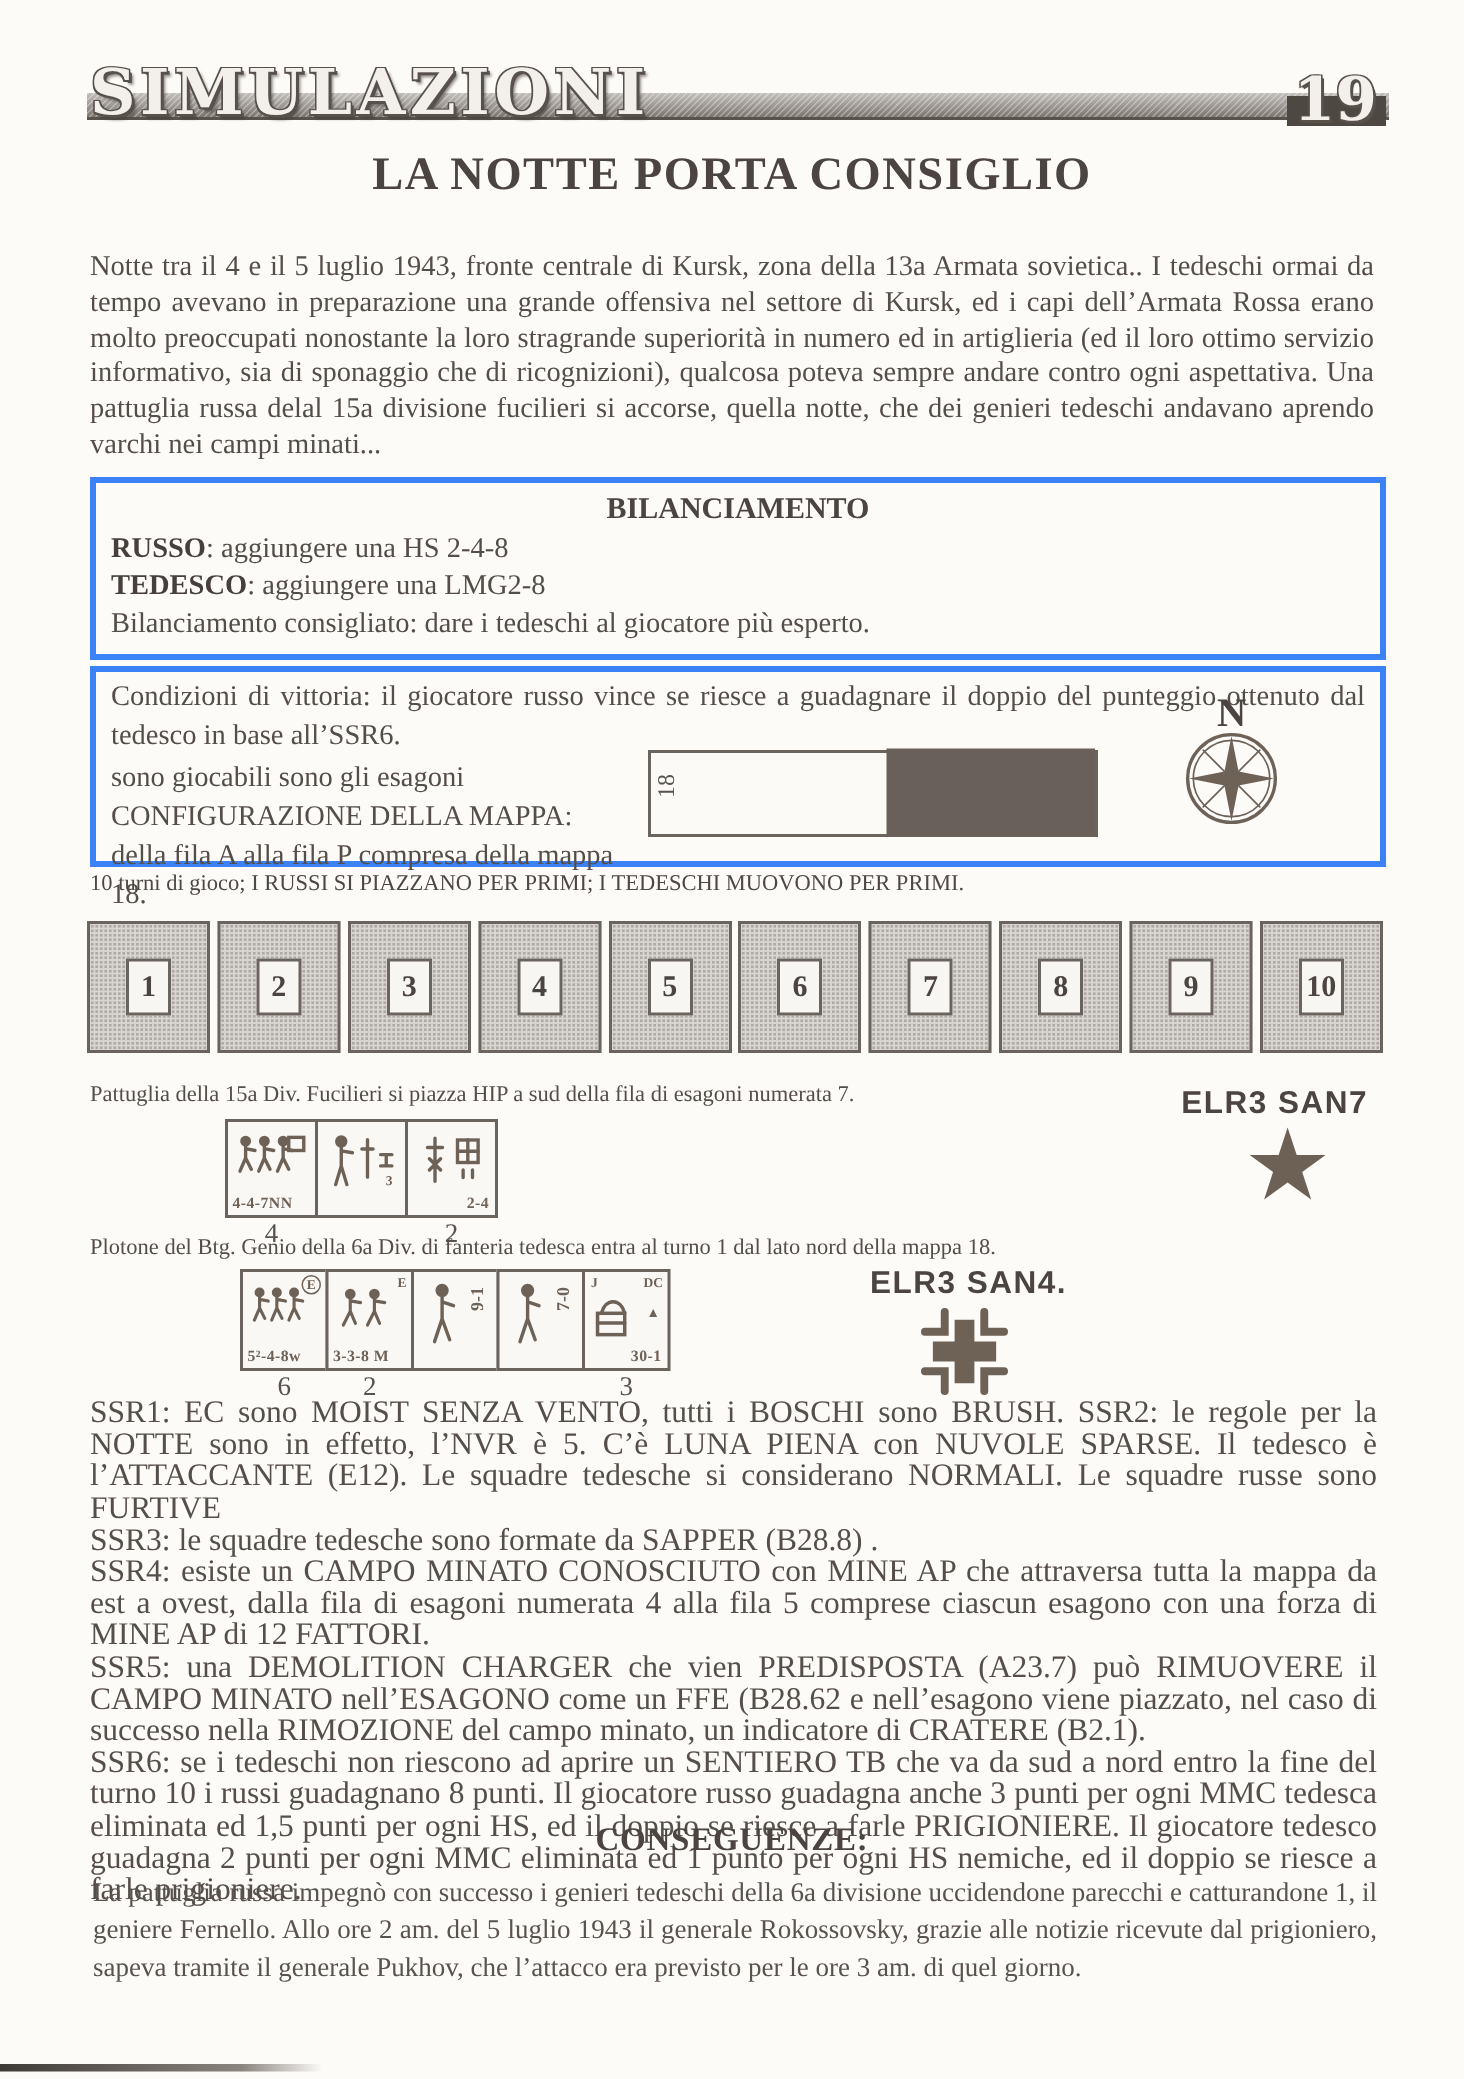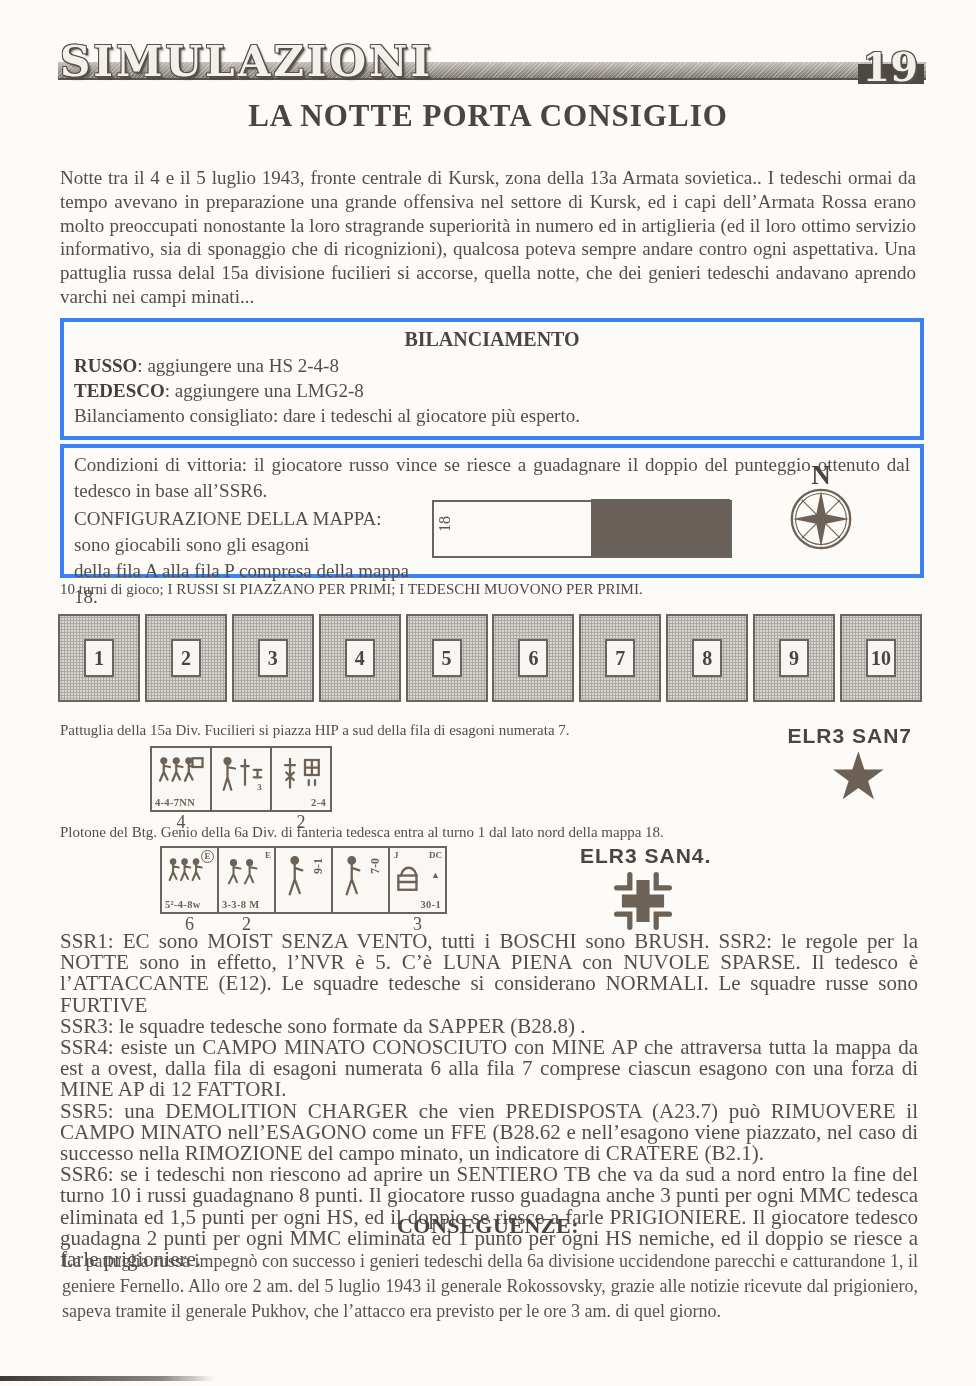--- a/index.html
+++ b/index.html
@@ -125,22 +125,22 @@
   <div class="rule-box box1">
     <div class="box-title">BILANCIAMENTO</div>
     <div class="box-line"><b>RUSSO</b><span>: aggiungere una HS 2-4-8</span></div>
     <div class="box-line"><b>TEDESCO</b><span>: aggiungere una LMG2-8</span></div>
     <div class="box-line">Bilanciamento consigliato: dare i tedeschi al giocatore più esperto.</div>
   </div>
 
   <div class="rule-box box2">
     <div class="vic-line">Condizioni di vittoria: il giocatore russo vince se riesce a guadagnare il doppio del punteggio ottenuto dal tedesco in base all’SSR6.</div>
     <div class="vic-left">
+      <div>sono giocabili sono gli esagoni</div>
       <div>CONFIGURAZIONE DELLA MAPPA:</div>
-      <div>sono giocabili sono gli esagoni</div>
       <div>della fila A alla fila P compresa della mappa 18.</div>
     </div>
     <div class="map-rect">
       <div class="map-dark"></div>
       <span class="map-num">18</span>
     </div>
     <div class="compass">
       <div class="compass-n">N</div>
       <svg width="66" height="66" viewBox="0 0 70 70">
         <circle cx="35" cy="35" r="31" class="ink" style="stroke-width:2.4"></circle>
@@ -300,21 +300,21 @@
         </svg>
         <span class="c-label br">30-1</span>
         <span class="c-qty">3</span>
       </div>
     </div>
   </div>
 
   <div class="ssr">
     <p>SSR1: EC sono MOIST SENZA VENTO, tutti i BOSCHI sono BRUSH.  SSR2: le regole per la NOTTE sono in effetto, l’NVR è 5. C’è LUNA PIENA con NUVOLE SPARSE. Il tedesco è l’ATTACCANTE (E12). Le squadre tedesche si considerano NORMALI. Le squadre russe sono FURTIVE</p>
     <p>SSR3: le squadre tedesche sono formate da SAPPER (B28.8) .</p>
-    <p>SSR4: esiste un CAMPO MINATO CONOSCIUTO con MINE AP che attraversa tutta la mappa da est a ovest, dalla fila di esagoni numerata 6 alla fila 7 comprese ciascun esagono con una forza di MINE AP di 12 FATTORI.</p>
+    <p>SSR4: esiste un CAMPO MINATO CONOSCIUTO con MINE AP che attraversa tutta la mappa da est a ovest, dalla fila di esagoni numerata 4 alla fila 5 comprese ciascun esagono con una forza di MINE AP di 12 FATTORI.</p>
     <p>SSR5: una DEMOLITION CHARGER che vien PREDISPOSTA (A23.7) può RIMUOVERE il CAMPO MINATO nell’ESAGONO come un FFE (B28.62 e nell’esagono viene piazzato, nel caso di successo nella RIMOZIONE del campo minato, un indicatore di CRATERE (B2.1).</p>
     <p>SSR6: se i tedeschi non riescono ad aprire un SENTIERO TB che va da sud a nord entro la fine del turno 10 i russi guadagnano 8 punti. Il giocatore russo guadagna anche 3 punti per ogni MMC tedesca eliminata ed 1,5 punti per ogni HS, ed il doppio se riesce a farle PRIGIONIERE. Il giocatore tedesco guadagna 2 punti per ogni MMC eliminata ed 1 punto per ogni HS nemiche, ed il doppio se riesce a farle prigioniere.</p>
   </div>
 
   <div class="conseq-title">CONSEGUENZE:</div>
   <div class="conseq-text">La pattuglia russa impegnò con successo i genieri tedeschi della 6a divisione uccidendone parecchi e catturandone 1, il geniere Fernello. Allo ore 2 am. del 5 luglio 1943 il generale Rokossovsky, grazie alle notizie ricevute dal prigioniero, sapeva tramite il generale Pukhov, che l’attacco era previsto per le ore 3 am. di quel giorno.</div>
 
   <div class="bottom-line"></div>
 </div>
 

